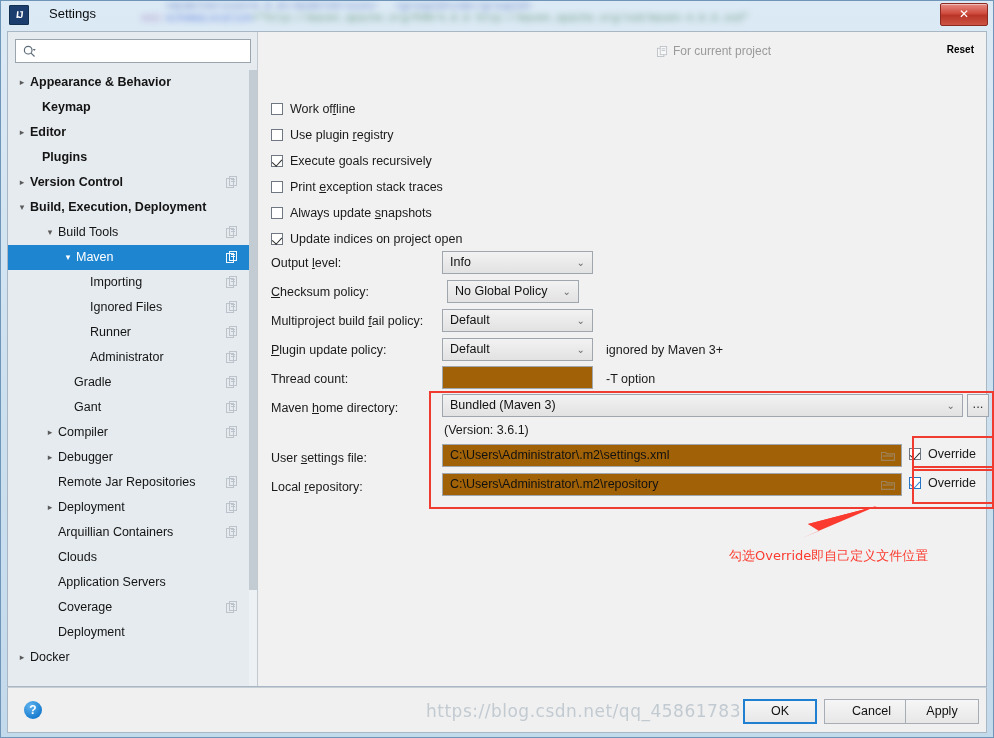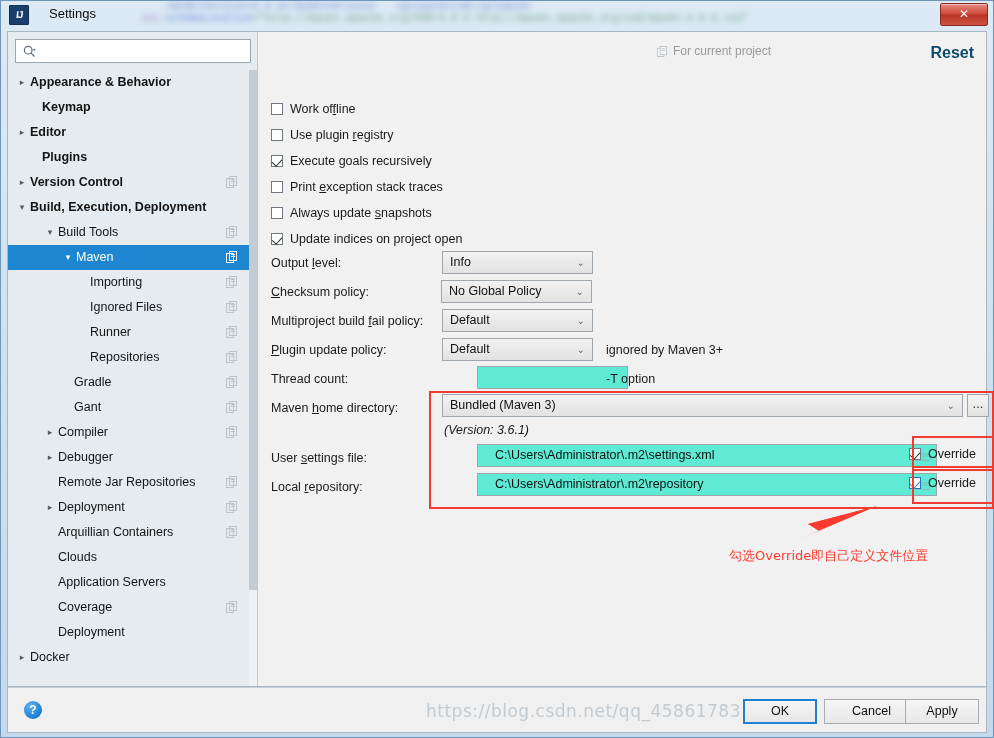--- a/index.html
+++ b/index.html
@@ -106,21 +106,21 @@
   .breadcrumb{
     position:absolute;left:12px;top:10px;font-size:13px;font-weight:bold;color:#111;
     white-space:nowrap;
   }
   .breadcrumb .sep{font-weight:normal;color:#555;margin:0 7px;}
   .forproj{
     position:absolute;left:398px;top:12px;font-size:12px;color:#9a9a9a;white-space:nowrap;
   }
   .forproj .ic{display:inline-block;vertical-align:-2px;margin-right:5px;opacity:.6;}
   .reset{
-    position:absolute;right:12px;top:12px;font-size:16px;color:#0c4a6e;font-weight:bold;
+    position:absolute;right:12px;top:12px;font-size:10px;color:#000000;font-weight:bold;
     cursor:pointer;
   }
   .cb-row{position:absolute;left:12px;height:22px;line-height:22px;white-space:nowrap;cursor:pointer;font-size:12.5px;}
   .cbox{
     display:inline-block;width:12px;height:12px;border:1px solid #6f7783;background:#fff;
     vertical-align:-2px;margin-right:7px;position:relative;box-sizing:border-box;
   }
   .cbox.on::after{
     content:"";position:absolute;left:2px;top:1px;width:5px;height:8px;
     border:solid #2b2b2b;border-width:0 1.6px 1.6px 0;transform:rotate(42deg);
@@ -131,23 +131,23 @@
   .frow-label{position:absolute;font-size:12.5px;white-space:nowrap;}
   .combo{
     position:absolute;height:23px;box-sizing:border-box;
     background:linear-gradient(180deg,#f2f2f2,#e2e2e2);
     border:1px solid #9fa6ad;font-size:12.5px;line-height:21px;padding-left:7px;
     color:#111;cursor:pointer;white-space:nowrap;overflow:hidden;
   }
   .combo .cv{position:absolute;left:7px;top:0;}
   .combo .chev{position:absolute;right:7px;top:0;color:#6a6a6a;font-size:10px;}
   .txtin{
-    position:absolute;height:23px;box-sizing:border-box;background:#5eead4;
-    border:1px solid #9fa6ad;font-size:12.5px;line-height:21px;padding-left:17px;color:#111;
-    white-space:nowrap;overflow:hidden;cursor:text;margin-left:35px;
+    position:absolute;height:23px;box-sizing:border-box;background:#a16207;
+    border:1px solid #9fa6ad;font-size:12.5px;line-height:21px;padding-left:7px;color:#111;
+    white-space:nowrap;overflow:hidden;cursor:text;
   }
   .hintr{position:absolute;font-size:12.5px;color:#1a1a1a;white-space:nowrap;}
   .folder-ic{position:absolute;right:6px;top:5px;width:14px;height:12px;opacity:.5;}
   .dots-btn{
     position:absolute;width:22px;height:23px;box-sizing:border-box;
     background:linear-gradient(180deg,#f4f4f4,#e3e3e3);border:1px solid #9fa6ad;
     text-align:center;line-height:17px;font-size:13px;color:#333;cursor:pointer;
   }
   .verline{position:absolute;font-size:12.5px;color:#1a1a1a;}
   
@@ -277,21 +277,21 @@
           <div class="tnode">
             <span class="lbl" style="left: 82px;">Runner</span>
             <svg class="copy-ic" viewBox="0 0 12 12" style="color: rgb(154, 163, 172);">
               <rect x="0.5" y="2.5" width="7" height="9" fill="none" stroke="currentColor"></rect>
               <rect x="3.5" y="0.5" width="7" height="9" fill="none" stroke="currentColor"></rect>
               <line x1="5" y1="3.5" x2="9" y2="3.5" stroke="currentColor"></line>
               <line x1="5" y1="5.5" x2="9" y2="5.5" stroke="currentColor"></line>
             </svg>
           </div>
           <div class="tnode">
-            <span class="lbl" style="left: 82px;">Repositories</span>
+            <span class="lbl" style="left: 82px;">Administrator</span>
             <svg class="copy-ic" viewBox="0 0 12 12" style="color: rgb(154, 163, 172);">
               <rect x="0.5" y="2.5" width="7" height="9" fill="none" stroke="currentColor"></rect>
               <rect x="3.5" y="0.5" width="7" height="9" fill="none" stroke="currentColor"></rect>
               <line x1="5" y1="3.5" x2="9" y2="3.5" stroke="currentColor"></line>
               <line x1="5" y1="5.5" x2="9" y2="5.5" stroke="currentColor"></line>
             </svg>
           </div>
           <div class="tnode">
             <span class="lbl" style="left: 66px;">Gradle</span>
             <svg class="copy-ic" viewBox="0 0 12 12" style="color: rgb(154, 163, 172);">
@@ -402,21 +402,21 @@
           <div class="cb-row" style="left: 12px; top: 196px;"><span class="cbox on"></span><span>Update indices on project open</span></div>
         </div>
 
       <div class="frow-label" style="left:12px;top:224px;">Output <span class="u">l</span>evel:</div>
       <div class="combo" style="left:183px;top:219px;width:151px;">
         <span class="cv">Info</span>
         <span class="chev">⌄</span>
       </div>
 
       <div class="frow-label" style="left:12px;top:253px;"><span class="u">C</span>hecksum policy:</div>
-      <div class="combo" style="left:182px;top:248px;width:151px;">
+      <div class="combo" style="left:188px;top:248px;width:132px;">
         <span class="cv">No Global Policy</span>
         <span class="chev">⌄</span>
       </div>
 
       <div class="frow-label" style="left:12px;top:282px;">Multiproject build <span class="u">f</span>ail policy:</div>
       <div class="combo" style="left:183px;top:277px;width:151px;">
         <span class="cv">Default</span>
         <span class="chev">⌄</span>
       </div>
 
@@ -431,21 +431,21 @@
       <div class="txtin" style="left:183px;top:334px;width:151px;"></div>
       <div class="hintr" style="left:347px;top:340px;">-T option</div>
 
       <div class="frow-label" style="left:12px;top:369px;">Maven <span class="u">h</span>ome directory:</div>
       <div class="combo" style="left:183px;top:362px;width:521px;">
         <span class="cv">Bundled (Maven 3)</span>
         <span class="chev">⌄</span>
       </div>
       <div class="dots-btn" style="left:708px;top:362px;">...</div>
 
-      <div class="verline" style="left:185px;top:391px;font-style:italic;">(Version: 3.6.1)</div>
+      <div class="verline" style="left:185px;top:391px;">(Version: 3.6.1)</div>
 
       <div class="frow-label" style="left:12px;top:419px;">User <span class="u">s</span>ettings file:</div>
       <div class="txtin" style="left:183px;top:412px;width:460px;">
         <span>C:\Users\Administrator\.m2\settings.xml</span>
         <svg class="folder-ic" viewBox="0 0 16 13">
           <path d="M0.5 2.5h5l1.4 1.6H15.5v7.4H0.5z" fill="none" stroke="#9aa3ac" stroke-width="1.4"></path>
           <path d="M2 6.5h12" stroke="#9aa3ac" stroke-width="1.4"></path>
         </svg>
       </div>
       <div class="cb-row" style="left:650px;top:411px;">

